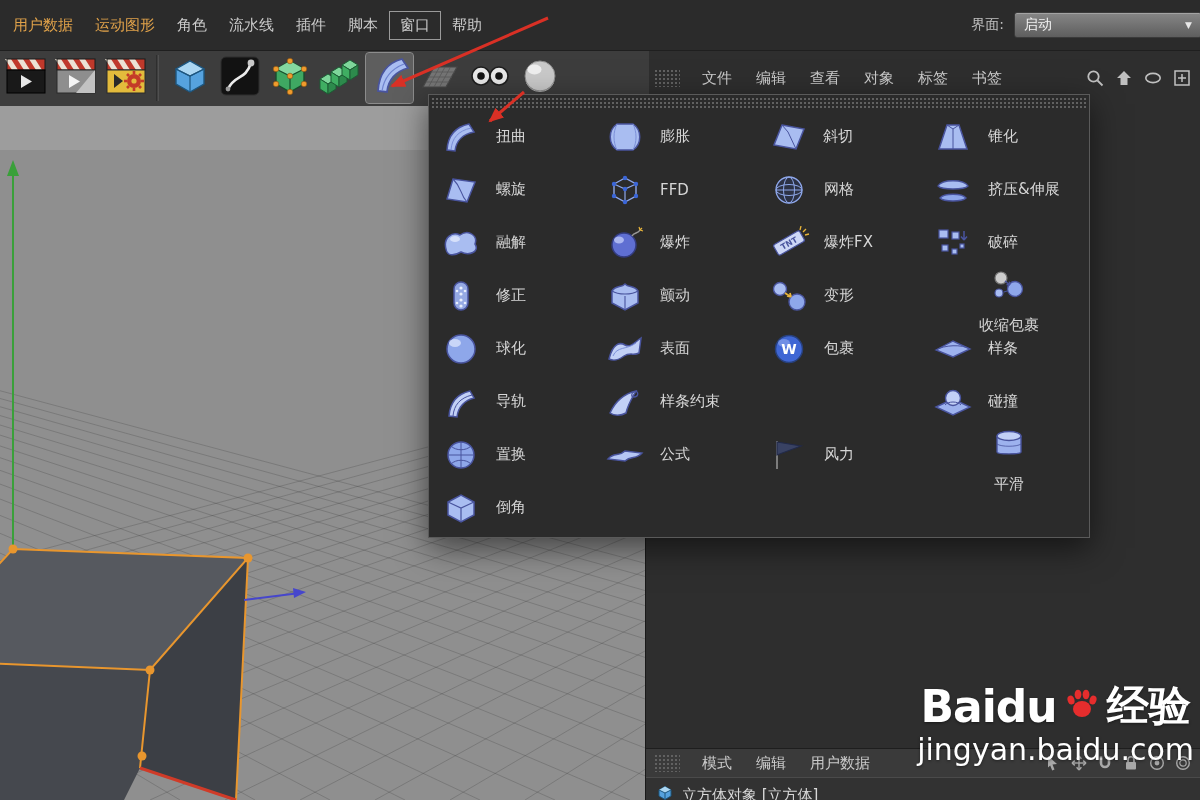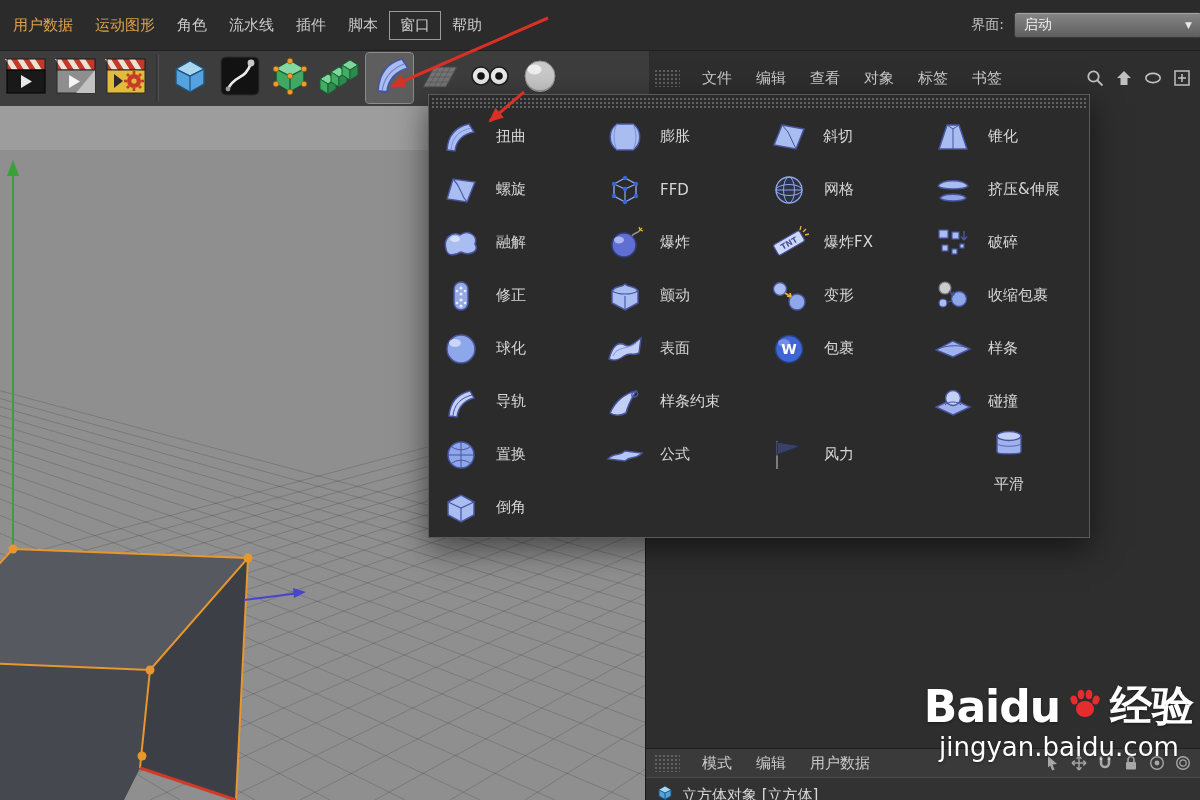--- a/index.html
+++ b/index.html
@@ -49,21 +49,21 @@
   .dm-item{display:flex;align-items:center;padding-left:8px;gap:13px}
   .dic{width:44px;height:34px;display:flex;align-items:center;justify-content:center;flex:none}
   .dm-label{color:#d6d6d6;font-size:15px;white-space:nowrap}
 
   .arrows{position:absolute;left:0;top:0;z-index:90;pointer-events:none}
 
   .watermark{position:absolute;right:6px;top:678px;z-index:80;color:#fff;text-shadow:0 1px 3px rgba(0,0,0,.45)}
   .wm-row{display:flex;align-items:center;justify-content:center;gap:8px}
   .wm-brand{font-size:44px;font-weight:bold;letter-spacing:-1px}
   .wm-badge{font-size:42px;font-weight:bold}
-  .wm-url{font-size:26px;text-align:center;margin-top:-2px}
+  .wm-url{font-size:30px;margin-top:-2px}
 </style>
 </head>
 <body>
 
 <div class="screen">
 
   <div class="menubar">
     <div class="mb-items" id="mb-items">
         <div class="mb-item tint">用户数据</div>
         <div class="mb-item tint">运动图形</div>
@@ -615,21 +615,21 @@
                 <rect x="21" y="6" width="7" height="7"></rect>
                 <rect x="11" y="19" width="6" height="6"></rect>
                 <rect x="21" y="23" width="5" height="5"></rect>
                 <rect x="29" y="18" width="4" height="4"></rect>
               </g>
               <path d="M33 5 V14 M33 14 l-3 -3.5 M33 14 l3 -3.5" stroke="#49549e" stroke-width="1.5" fill="none"></path>
             </svg>
           </span>
           <span class="dm-label">破碎</span>
         </div>
-        <div class="dm-item" style="grid-area: 4 / 4;">
+        <div class="dm-item" style="grid-area: 4 / 4; flex-direction: column;">
           <span class="dic">
             <svg width="44" height="34" viewBox="0 0 44 34">
               <circle cx="14" cy="9" r="6" fill="#cccccc" stroke="#777" stroke-width="1.2"></circle>
               <circle cx="28" cy="20" r="7.5" fill="#8ea7ea" stroke="#49549e" stroke-width="1.3"></circle>
               <circle cx="12" cy="24" r="4" fill="#a9bdf1" stroke="#49549e" stroke-width="1.2"></circle>
               <path d="M18 12 L23 16 M23 16 l-3.5 -0.5 M23 16 l-0.8 -3.4 M17 23 L20 22" stroke="#49549e" stroke-width="1.3" fill="none"></path>
             </svg>
           </span>
           <span class="dm-label">收缩包裹</span>
         </div>

